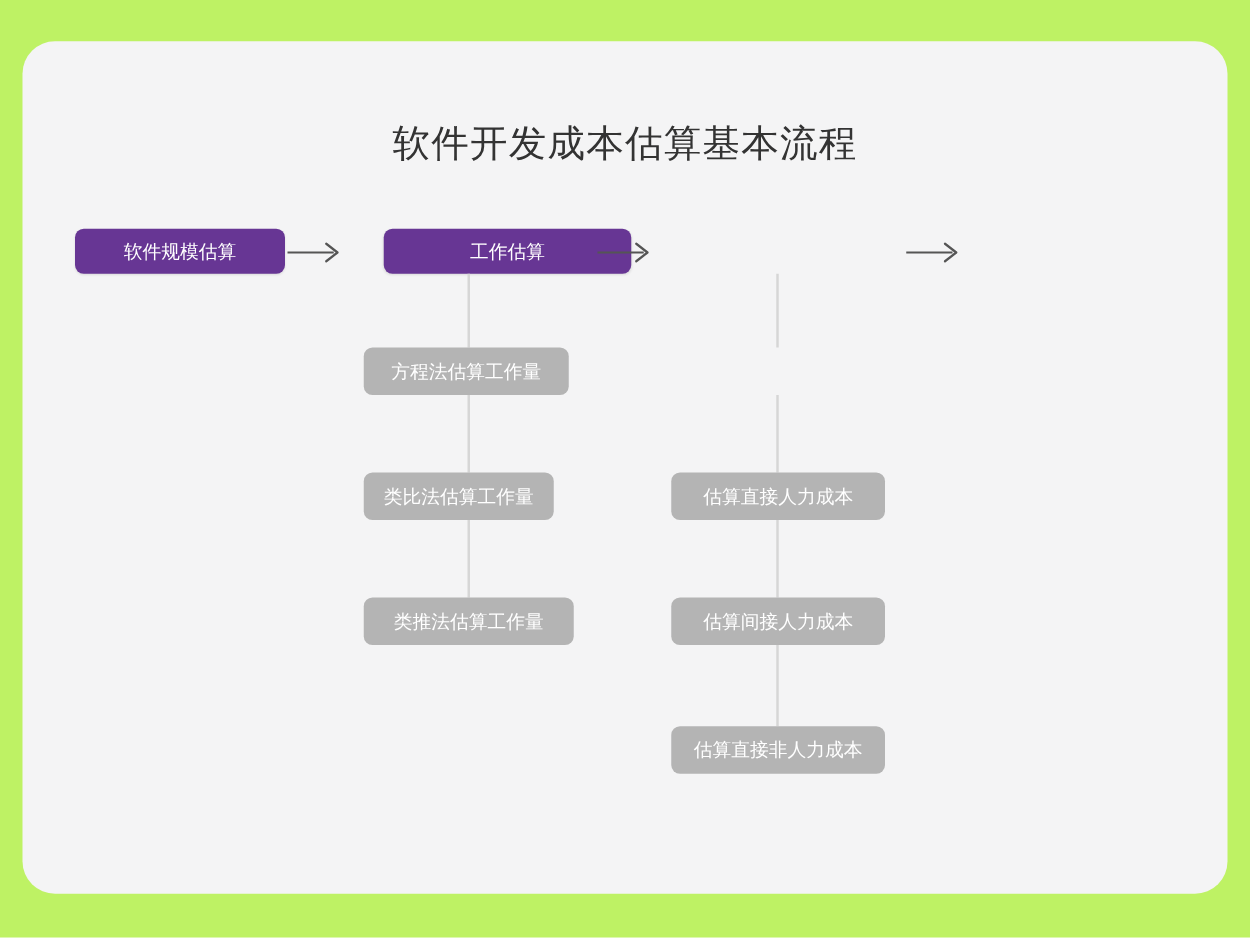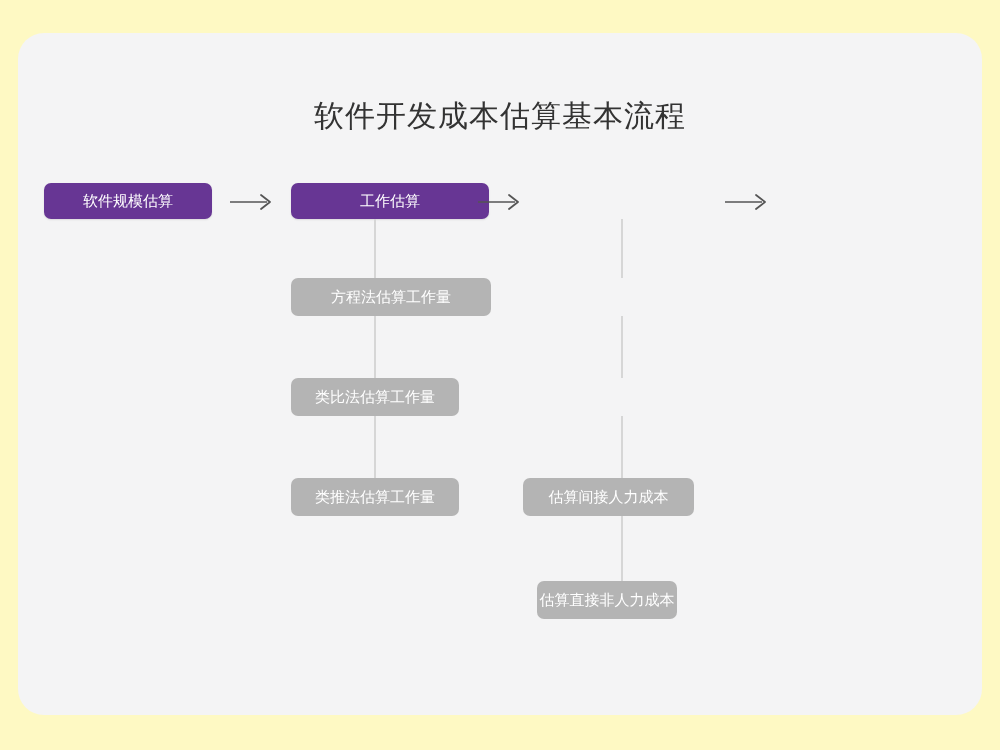--- a/index.html
+++ b/index.html
@@ -11,21 +11,21 @@
     width: 1000px;
     height: 750px;
     font-family: "Liberation Sans", "DejaVu Sans", sans-serif;
     overflow: hidden;
   }
 
   #canvas {
     position: relative;
     width: 1000px;
     height: 750px;
-    background: #fef9c3;
+    background: #bef264;
     text-decoration: underline;
   }
 
   
   #card {
     position: absolute;
     left: 18px;
     top: 33px;
     width: 964px;
     height: 682px;
@@ -57,20 +57,21 @@
     white-space: nowrap;
     color: #ffffff;
   }
 
   .node.primary {
     background: #673694;
     border-radius: 7px;
     font-size: 15px;
     height: 36px;
     box-shadow: 0 1px 2px rgba(0,0,0,0.10);
+    margin-left: 16px;
   }
 
   .node.secondary {
     background: #b4b4b4;
     border-radius: 7px;
     font-size: 15px;
     height: 38px;
   }
 
   
@@ -120,30 +121,31 @@
     <svg width="46" height="22" viewBox="0 0 46 22">
       <line x1="1" y1="11" x2="38" y2="11" stroke="#555555" stroke-width="1.6"></line>
       <polyline points="32,4 41,11 32,18" fill="none" stroke="#555555" stroke-width="1.8" stroke-linecap="round" stroke-linejoin="round"></polyline>
     </svg>
   </div>
 
   <div class="vline" style="left:374px; top:219px; height:59px;"></div>
   <div class="vline" style="left:374px; top:316px; height:62px;"></div>
   <div class="vline" style="left:374px; top:416px; height:62px;"></div>
 
-  <div class="node secondary" style="left:291px; top:278px; width:200px;">方程法估算工作量</div>
+  <div class="node secondary" style="left:291px; top:278px; width:164px;">方程法估算工作量</div>
 
-  <div class="node secondary" style="left:291px; top:378px; width:168px;">类比法估算工作量</div>
+  <div class="node secondary" style="left:291px; top:378px; width:152px;">类比法估算工作量</div>
 
   <div class="node secondary" style="left:291px; top:478px; width:168px;">类推法估算工作量</div>
 
   <div class="vline" style="left:621px; top:219px; height:59px;"></div>
   <div class="vline" style="left:621px; top:316px; height:62px;"></div>
   <div class="vline" style="left:621px; top:416px; height:62px;"></div>
   <div class="vline" style="left:621px; top:516px; height:65px;"></div>
 
 
+  <div class="node secondary" style="left:537px; top:378px; width:171px;">估算直接人力成本</div>
 
-  <div class="node secondary" style="left:523px; top:478px; width:171px;">估算间接人力成本</div>
+  <div class="node secondary" style="left:537px; top:478px; width:171px;">估算间接人力成本</div>
 
-  <div class="node secondary" style="left:537px; top:581px; width:140px;">估算直接非人力成本</div>
+  <div class="node secondary" style="left:537px; top:581px; width:171px;">估算直接非人力成本</div>
 
 </div>
 
 </body></html>

